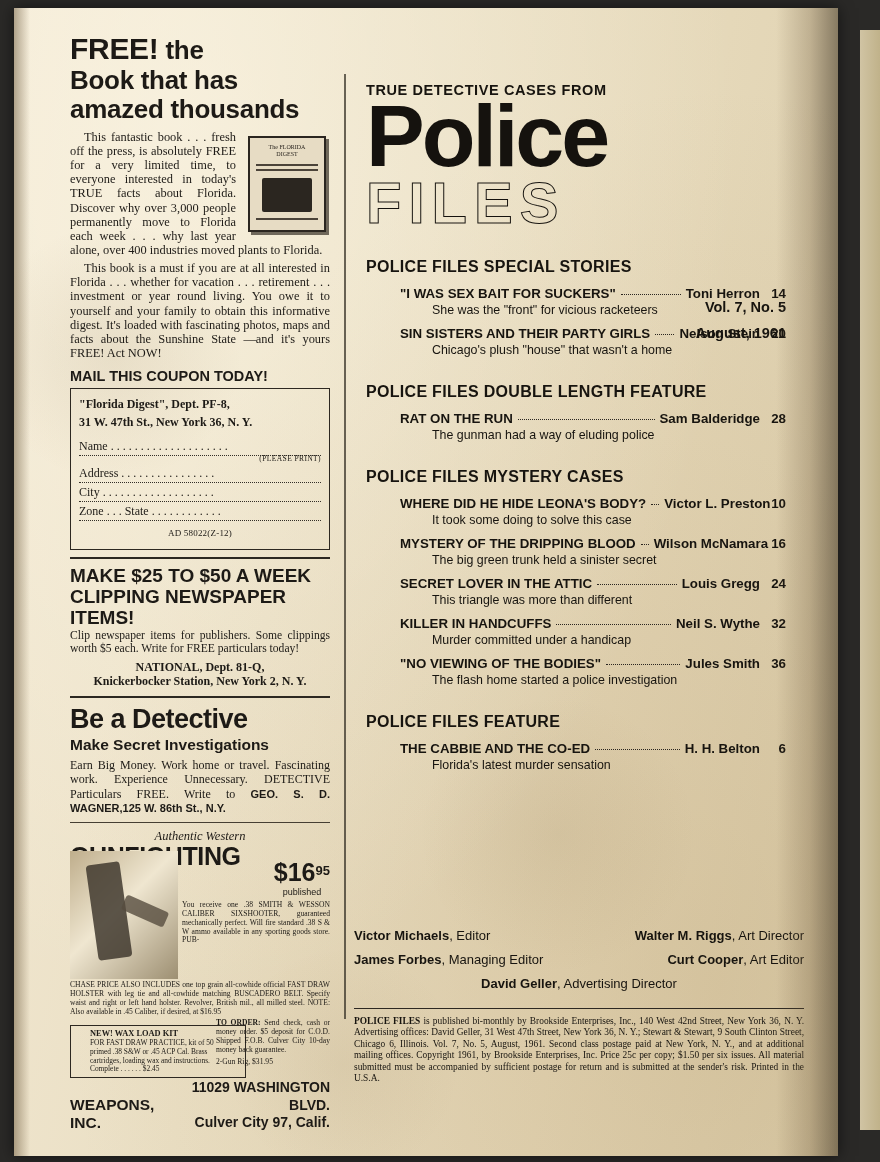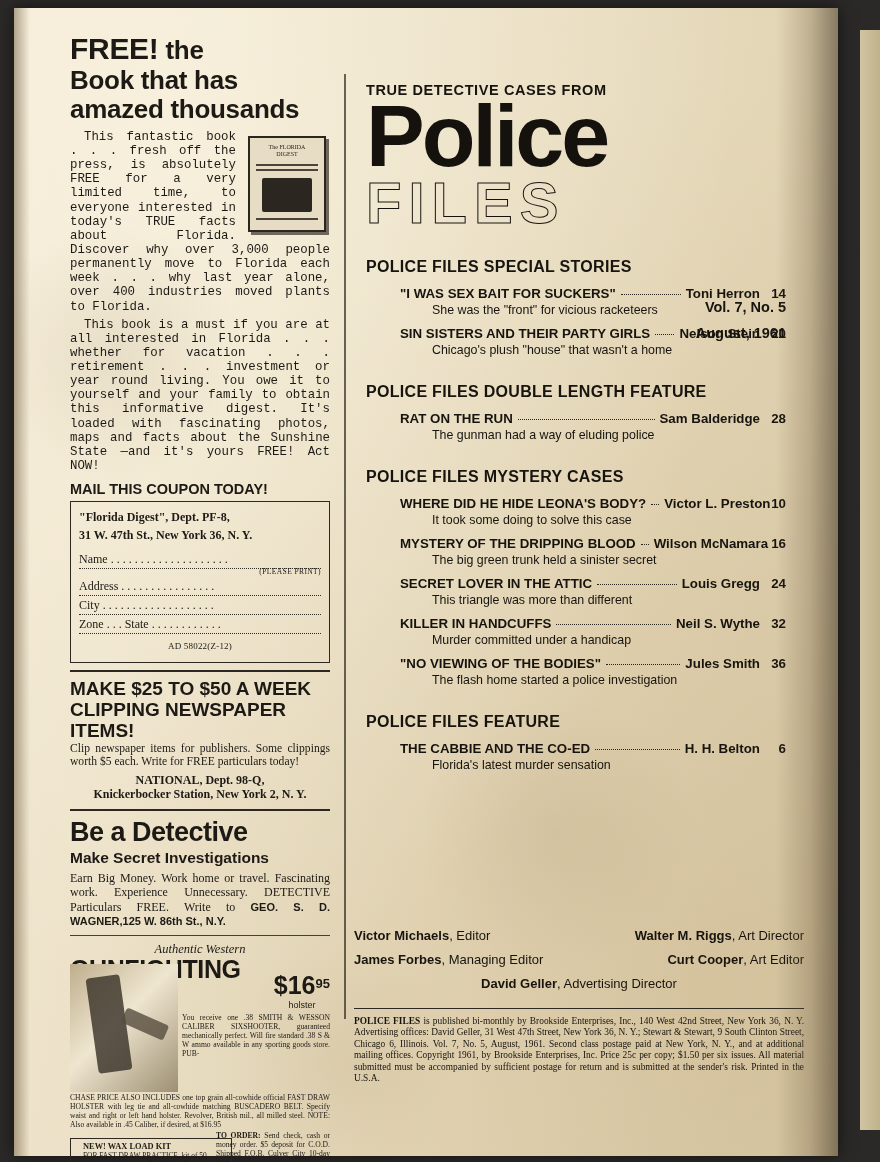--- a/index.html
+++ b/index.html
@@ -53,21 +53,21 @@
   .free-head{
     font-family:"Liberation Sans", sans-serif;
     font-weight:700;font-size:26px;line-height:1.12;letter-spacing:-.3px;
     margin:0 0 6px 0;
   }
   .free-head .big{font-size:30px;}
   .adbody{
     font-family:"Liberation Serif", serif;
     font-size:12.4px;line-height:1.14;text-align:justify;
   }
-  .adbody p{margin:0 0 4px 0;text-indent:14px;font-family:Liberation Mono, monospace;}
+  .adbody p{margin:0 0 4px 0;text-indent:14px;}
 
   .float-book{
     float:right;width:86px;height:104px;margin:2px 0 2px 8px;
     position:relative;
   }
   .book{
     position:absolute;left:4px;top:4px;width:74px;height:92px;
     background:#e7dcc4;border:2px solid #2b2620;
     box-shadow:3px 3px 0 rgba(40,34,24,.65);
   }
@@ -117,21 +117,21 @@
   }
   .gun-text{
     position:absolute;left:112px;top:72px;width:148px;
     font-family:"Liberation Serif",serif;font-size:7.6px;line-height:1.16;text-align:justify;
   }
   .gun-text2{
     position:absolute;left:0;top:152px;width:260px;
     font-family:"Liberation Serif",serif;font-size:7.6px;line-height:1.16;text-align:justify;
   }
   .waxbox{
-    position:absolute;left:0;top:196px;width:136px;border:1px solid #2d2821;padding:3px 12px;
+    position:absolute;left:0;top:196px;width:136px;border:1px solid #2d2821;padding:3px 19px;
     font-family:"Liberation Serif",serif;font-size:7.4px;line-height:1.18;
   }
   .waxbox .t{font-weight:700;font-size:8.4px;}
   .order-col{
     position:absolute;left:146px;top:190px;width:114px;
     font-family:"Liberation Serif",serif;font-size:7.6px;line-height:1.18;text-align:justify;
   }
   .weapons{
     position:absolute;left:0;top:250px;width:260px;
   }
@@ -254,21 +254,21 @@
 
       <div class="hrule"></div>
 
       <div>
         <div class="clip-head">
           <span>MAKE $25 TO $50 A WEEK</span><br>
           <span>CLIPPING NEWSPAPER ITEMS!</span>
         </div>
         <div class="clip-body">Clip newspaper items for publishers. Some clippings worth $5 each. Write for FREE particulars today!</div>
         <div class="clip-addr">
-          <span>NATIONAL, Dept. 98-Q,</span><br>
+          <span>NATIONAL, Dept. 81-Q,</span><br>
           <span>Knickerbocker Station, New York 2, N. Y.</span>
         </div>
       </div>
 
       <div class="hrule"></div>
 
       <div>
         <div class="det-head">Be a Detective</div>
         <div class="det-sub">Make Secret Investigations</div>
         <div class="det-body"><span>Earn Big Money. Work home or travel. Fascinating work. Experience Unnecessary. DETECTIVE Particulars FREE. Write to</span>
@@ -280,21 +280,21 @@
 
       <div class="gunwrap">
         <div class="gun-auth">Authentic Western</div>
         <div style="display:flex;align-items:flex-start;justify-content:space-between;">
           <div class="gun-head">
             <span>GUNFIGHTING</span><br>
             <span>RIG</span>
           </div>
           <div style="text-align:center;padding-top:14px;">
             <span class="gun-price">$16</span><sup class="gun-price" style="font-size:13px">95</sup>
-            <div class="gun-complete">holster</div>
+            <div class="gun-complete">published</div>
           </div>
         </div>
         <div class="gun-img"></div>
         <div class="gun-text">You receive one .38 SMITH &amp; WESSON CALIBER SIXSHOOTER, guaranteed mechanically perfect. Will fire standard .38 S &amp; W ammo available in any sporting goods store. PUB-</div>
         <div class="gun-text2">CHASE PRICE ALSO INCLUDES one top grain all-cowhide official FAST DRAW HOLSTER with leg tie and all-cowhide matching BUSCADERO BELT. Specify waist and right or left hand holster. Revolver, British mil., all milled steel. NOTE: Also available in .45 Caliber, if desired, at $16.95</div>
 
         <div class="waxbox">
           <div class="t">NEW! WAX LOAD KIT</div>
           <div>FOR FAST DRAW PRACTICE, kit of 50 primed .38 S&amp;W or .45 ACP Cal. Brass cartridges, loading wax and instructions. Complete . . . . . . $2.45</div>
         </div>

